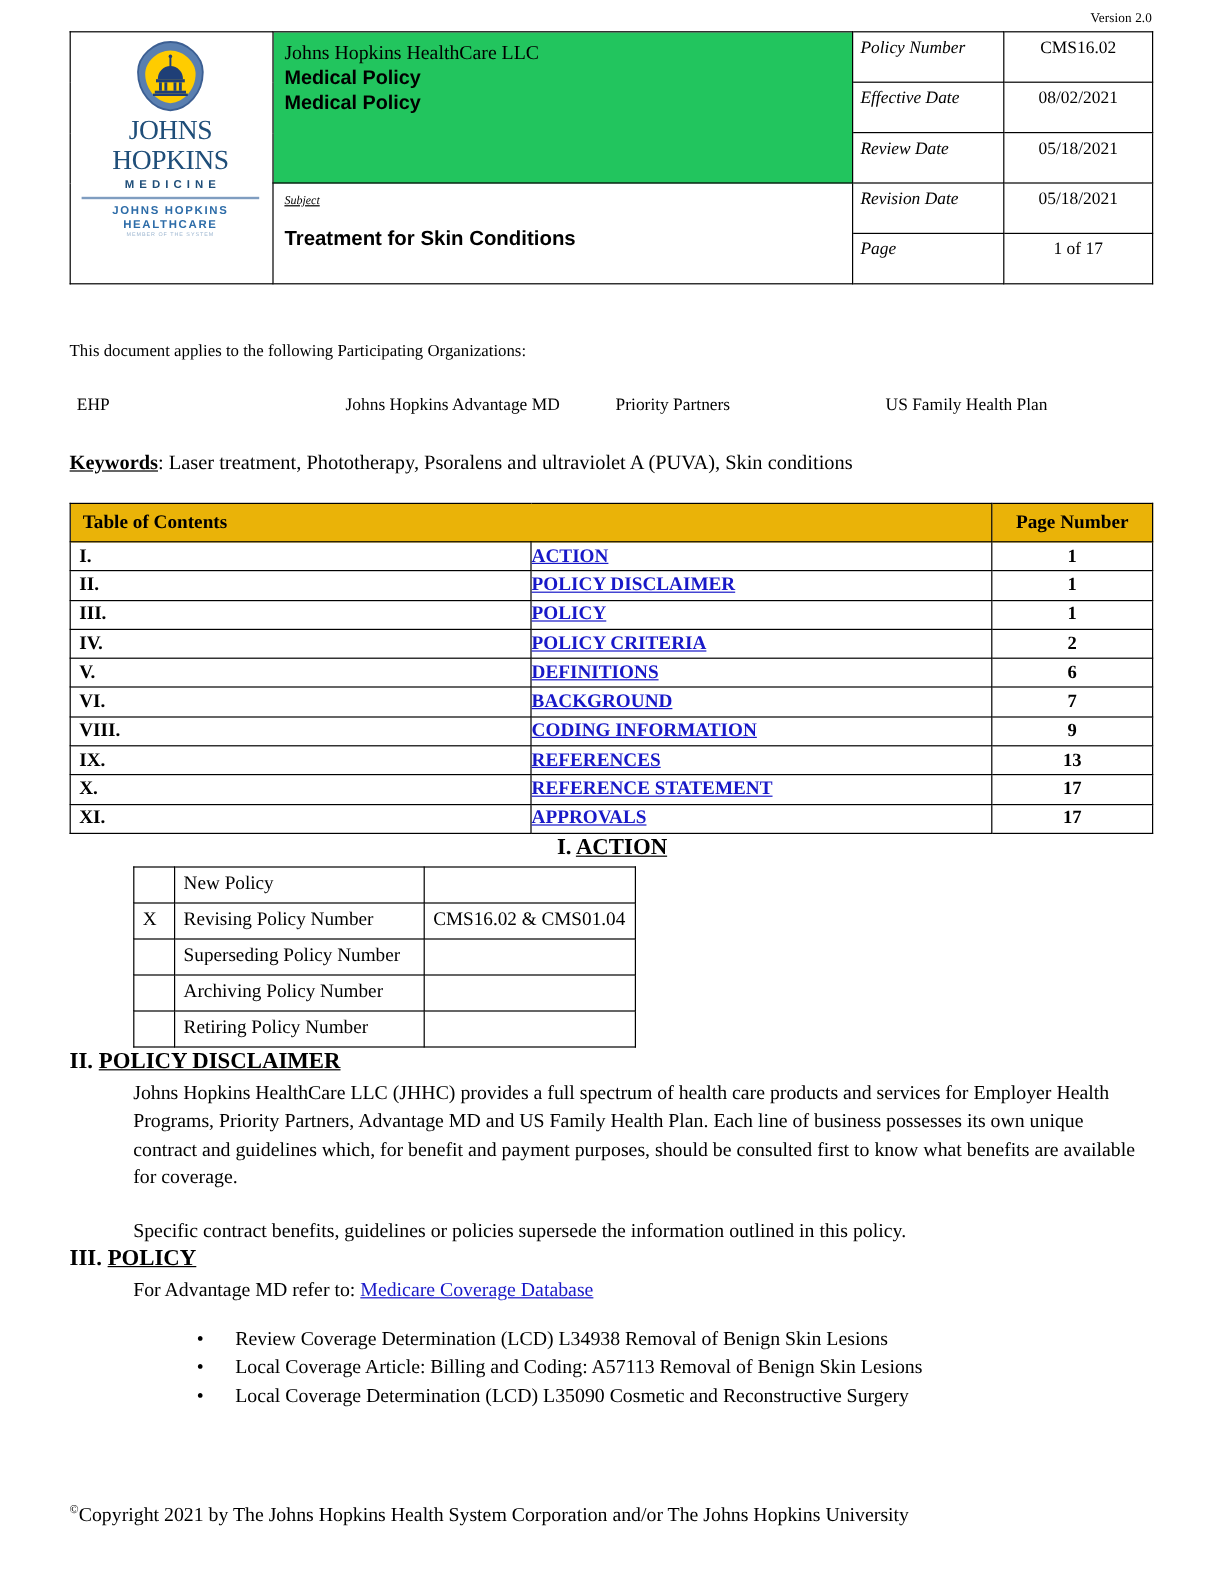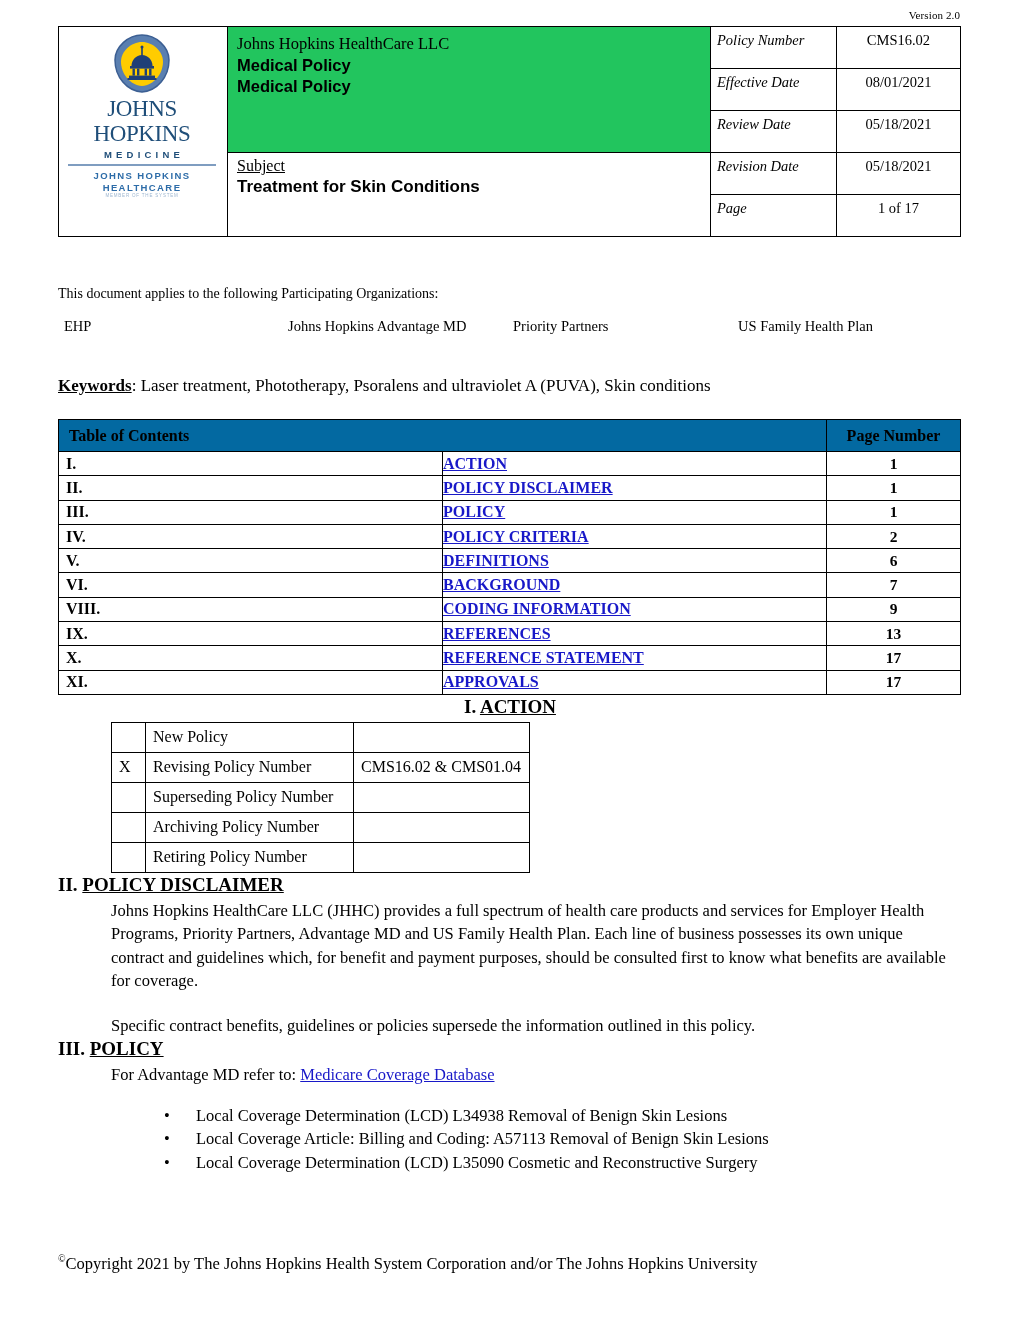--- a/index.html
+++ b/index.html
@@ -86,24 +86,25 @@
     margin: 0 0 1px 0;
   }
   .mp-line {
     font-family: "Liberation Sans", "DejaVu Sans", sans-serif;
     font-weight: bold;
     font-size: 16.5px;
     line-height: 21px;
     margin: 0;
   }
   .subject-lbl {
-    font-size: 16px;
+    font-style: italic;
+    font-size: 10px;
     text-decoration: underline;
     line-height: 16px;
-    margin: 0 0 2px 0;
+    margin: 0 0 12px 0;
     display: inline-block;
   }
   .subject-val {
     font-family: "Liberation Sans", "DejaVu Sans", sans-serif;
     font-weight: bold;
     font-size: 17px;
     line-height: 21px;
     margin: 0;
   }
 
@@ -154,21 +155,21 @@
     font-size: 14px;
     margin-top: 48px;
     line-height: 18px;
   }
   .orgs {
     position: relative;
     height: 22px;
     margin-top: 15px;
     font-size: 14.5px;
   }
-  .orgs span { position: absolute; top: 0; white-space: nowrap; }
+  .orgs span { position: absolute; top: 12px; white-space: nowrap; }
   .org0 { left: 6px; }
   .org1 { left: 230px; }
   .org2 { left: 455px; }
   .org3 { left: 680px; }
 
   .keywords {
     margin-top: 35px;
     font-size: 17px;
     line-height: 22px;
   }
@@ -179,21 +180,21 @@
     width: 903px;
     border-collapse: collapse;
     table-layout: fixed;
     margin-top: 22px;
   }
   table.toc td {
     border: 1.5px solid #000;
     padding: 0;
   }
   .toc-head-l, .toc-head-r {
-    background: #0369a1;
+    background: #eab308;
     font-weight: bold;
     font-size: 16px;
     height: 31px;
   }
   .toc-head-l { padding-left: 10px !important; }
   .toc-head-r { text-align: center; width: 133px; }
   .toc-num {
     width: 55px;
     font-weight: bold;
     font-size: 16px;
@@ -333,21 +334,21 @@
       <td class="title-cell" rowspan="3">
         <div class="org-line">Johns Hopkins HealthCare LLC</div>
         <div class="mp-line">Medical Policy</div>
         <div class="mp-line">Medical Policy</div>
       </td>
       <td class="lbl-cell hdr-row-h">Policy Number</td>
       <td class="val-cell hdr-row-h">CMS16.02</td>
     </tr>
     <tr>
       <td class="lbl-cell hdr-row-h">Effective Date</td>
-      <td class="val-cell hdr-row-h">08/01/2021</td>
+      <td class="val-cell hdr-row-h">08/02/2021</td>
     </tr>
     <tr>
       <td class="lbl-cell hdr-row-h">Review Date</td>
       <td class="val-cell hdr-row-h">05/18/2021</td>
     </tr>
     <tr>
       <td class="subject-cell" rowspan="2">
         <div class="subject-lbl">Subject</div>
         <div class="subject-val">Treatment for Skin Conditions</div>
       </td>
@@ -466,20 +467,20 @@
   <h2 class="sec sec-ii"><span>II.</span>
     <span class="u">POLICY DISCLAIMER</span></h2>
   <p class="body">Johns Hopkins HealthCare LLC (JHHC) provides a full spectrum of health care products and services for Employer Health Programs, Priority Partners, Advantage MD and US Family Health Plan. Each line of business possesses its own unique contract and guidelines which, for benefit and payment purposes, should be consulted first to know what benefits are available for coverage.</p>
   <p class="body gap">Specific contract benefits, guidelines or policies supersede the information outlined in this policy.</p>
 
   <h2 class="sec sec-iii"><span>III.</span>
     <span class="u">POLICY</span></h2>
   <p class="body"><span>For Advantage MD refer to: </span><a href="#" class="inline-link">Medicare Coverage Database</a></p>
 
   <ul class="policy-list">
-    <li>Local Coverage Determination (LCD) L34938 Removal of Benign Skin Lesions</li>
+    <li>Review Coverage Determination (LCD) L34938 Removal of Benign Skin Lesions</li>
     <li>Local Coverage Article: Billing and Coding: A57113 Removal of Benign Skin Lesions</li>
     <li>Local Coverage Determination (LCD) L35090 Cosmetic and Reconstructive Surgery</li>
   </ul>
 
   <div class="footer"><sup>©</sup><span>Copyright 2021 by The Johns Hopkins Health System Corporation and/or The Johns Hopkins University</span></div>
 
 </div>
 
 </body></html>

